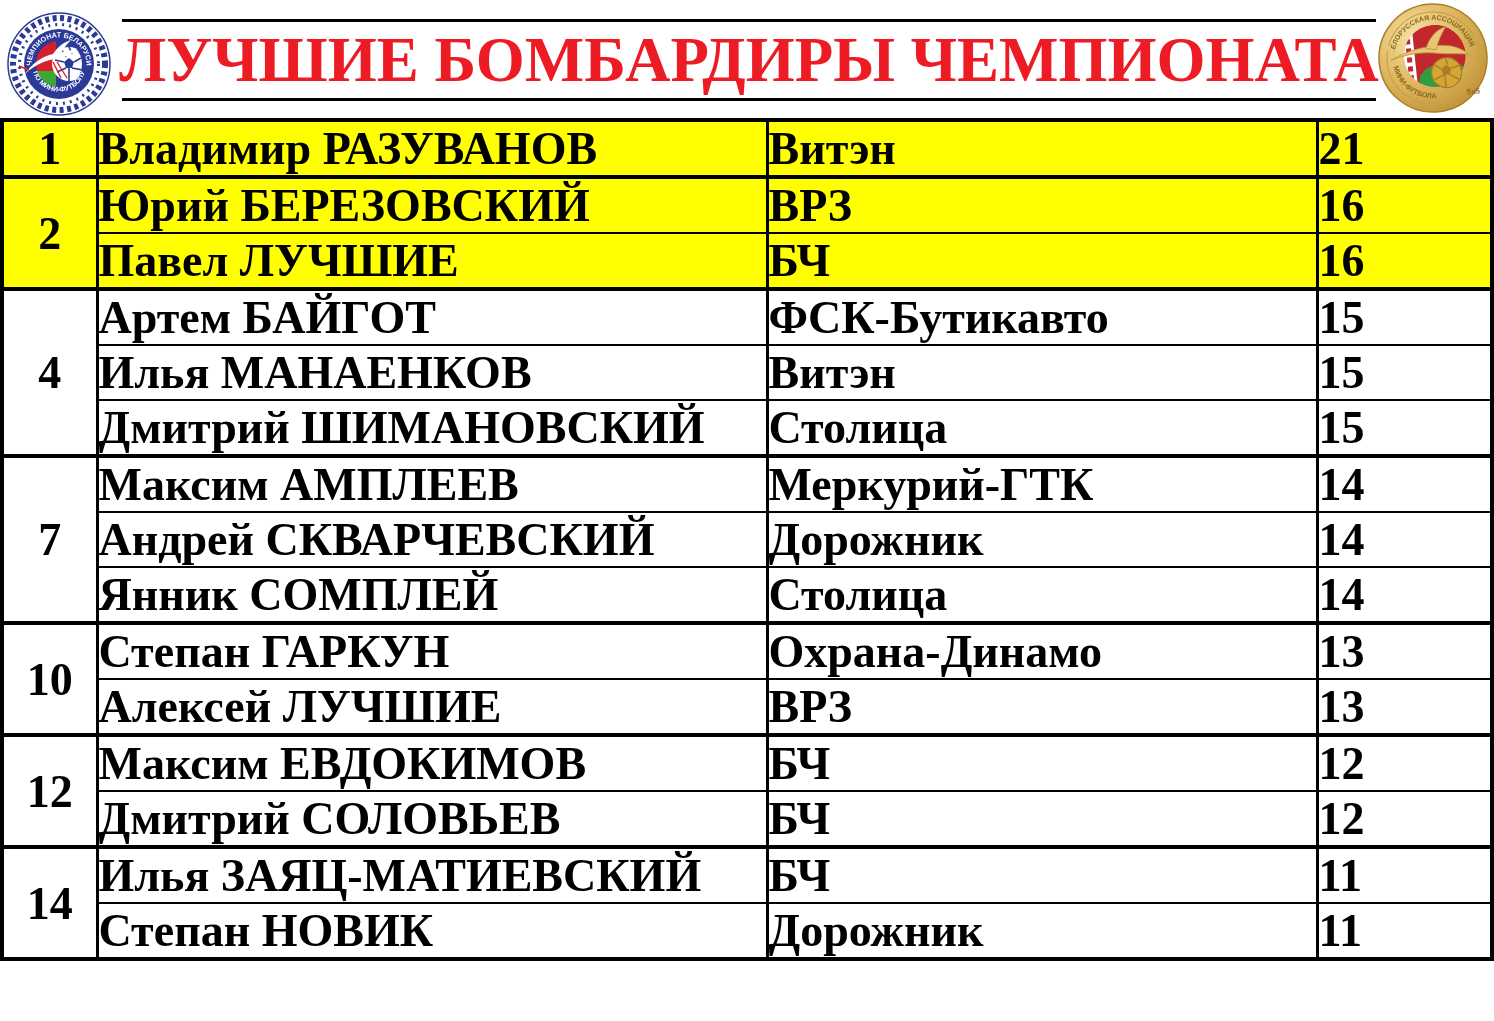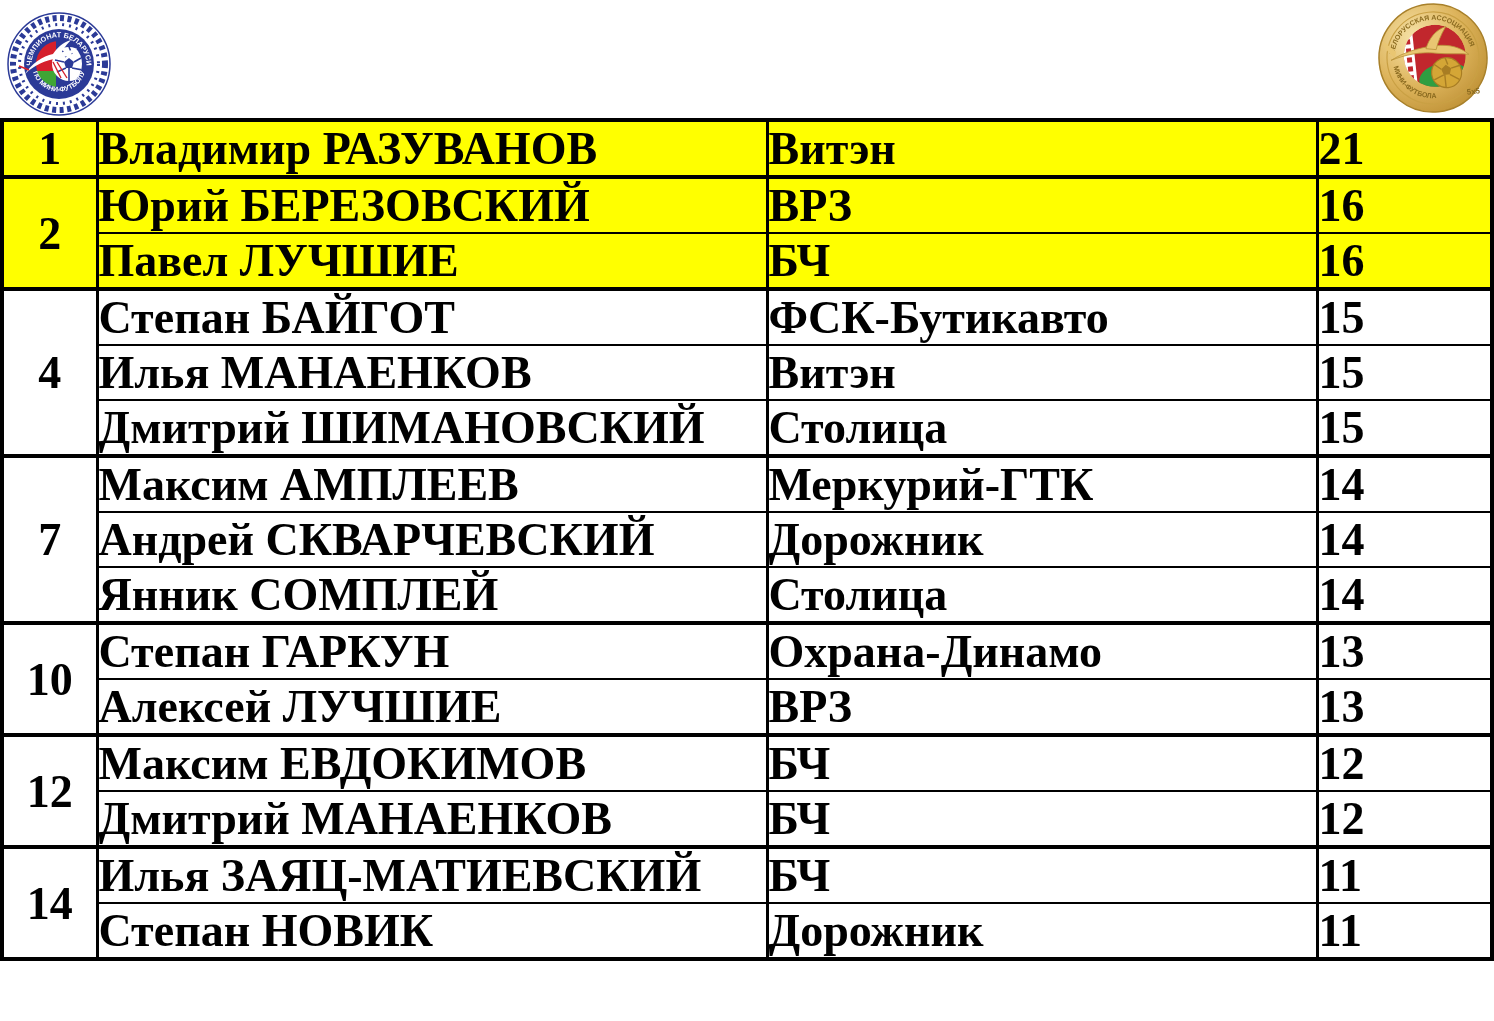--- a/index.html
+++ b/index.html
@@ -83,20 +83,23 @@
       </g>
 
       <g>
         <path d="M -34,10 C -26,2 -14,-4 0,-6 C 8,-7 14,-10 18,-16 C 10,-12 2,-12 -6,-10 C -16,-8 -28,0 -34,10 Z" fill="#ffffff"></path>
         <path d="M -6,-10 C -2,-16 4,-22 12,-24 C 6,-18 2,-12 0,-6 Z" fill="#ffffff"></path>
         <path d="M -30,6 L -40,2" stroke="#d5202c" stroke-width="1.8"></path>
         <path d="M -6,-2 L 2,14 M -2,-2 L 8,14" stroke="#d5202c" stroke-width="1.4"></path>
       </g>
     </svg>
 
+    <div class="title-box">
+      <h1 class="page-title" style="color: rgb(236, 27, 36);">ЛУЧШИЕ БОМБАРДИРЫ ЧЕМПИОНАТА</h1>
+    </div>
 
     <svg class="logo-right" width="114" height="114" viewBox="-57 -57 114 114">
       <defs>
         <radialGradient id="goldG" cx="35%" cy="30%" r="80%">
           <stop offset="0%" stop-color="#f7e3a9"></stop>
           <stop offset="55%" stop-color="#ddb45c"></stop>
           <stop offset="100%" stop-color="#bd8f33"></stop>
         </radialGradient>
         <path id="arcTopR" d="M -38,-8 A 39 39 0 0 1 38,-8"></path>
         <path id="arcBotR" d="M -40,6 A 40 40 0 0 0 -2,40"></path>
@@ -150,21 +153,21 @@
           <td class="team">ВРЗ</td>
           <td class="goals">16</td>
         </tr>
         <tr class="sub hl">
           <td class="name">Павел ЛУЧШИЕ</td>
           <td class="team">БЧ</td>
           <td class="goals">16</td>
         </tr>
         <tr class="group-start">
           <td class="rank" rowspan="3">4</td>
-          <td class="name">Степан БАЙГОТ</td>
+          <td class="name">Артем БАЙГОТ</td>
           <td class="team">ФСК-Бутикавто</td>
           <td class="goals">15</td>
         </tr>
         <tr class="sub">
           <td class="name">Илья МАНАЕНКОВ</td>
           <td class="team">Витэн</td>
           <td class="goals">15</td>
         </tr>
         <tr class="sub">
           <td class="name">Дмитрий ШИМАНОВСКИЙ</td>
@@ -198,21 +201,21 @@
           <td class="team">ВРЗ</td>
           <td class="goals">13</td>
         </tr>
         <tr class="group-start">
           <td class="rank" rowspan="2">12</td>
           <td class="name">Максим ЕВДОКИМОВ</td>
           <td class="team">БЧ</td>
           <td class="goals">12</td>
         </tr>
         <tr class="sub">
-          <td class="name">Дмитрий МАНАЕНКОВ</td>
+          <td class="name">Дмитрий СОЛОВЬЕВ</td>
           <td class="team">БЧ</td>
           <td class="goals">12</td>
         </tr>
         <tr class="group-start">
           <td class="rank" rowspan="2">14</td>
           <td class="name">Илья ЗАЯЦ-МАТИЕВСКИЙ</td>
           <td class="team">БЧ</td>
           <td class="goals">11</td>
         </tr>
         <tr class="sub">

